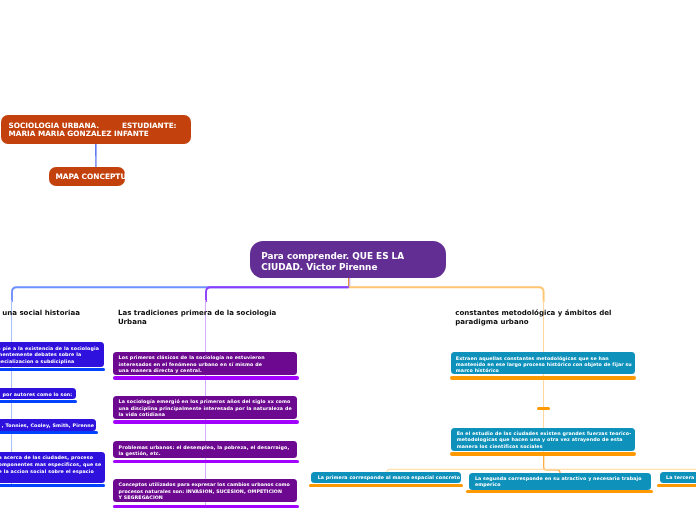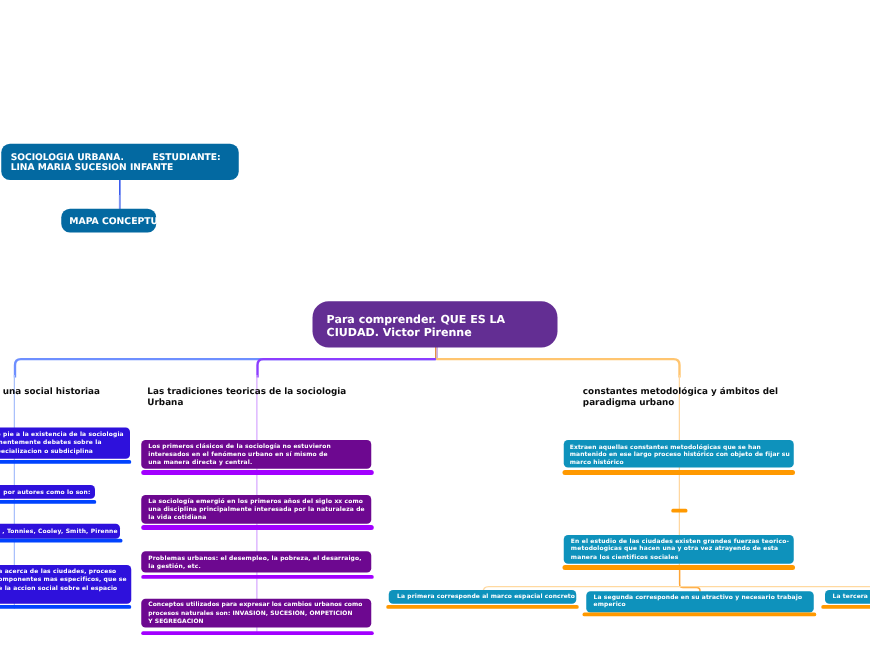--- a/index.html
+++ b/index.html
@@ -4,21 +4,21 @@
 <style>
   html,body{margin:0;padding:0;}
   body{width:696px;height:520px;background:#ffffff;overflow:hidden;
        font-family:"DejaVu Sans", sans-serif;position:relative;
        -webkit-font-smoothing:antialiased;}
   .canvas{position:absolute;left:0;top:0;width:696px;height:520px;}
   svg.links{position:absolute;left:0;top:0;width:696px;height:520px;overflow:visible;}
   .node{position:absolute;box-sizing:border-box;color:#fff;}
   .hdr{position:absolute;color:#0D0D0D;font-weight:bold;font-size:7.05px;line-height:8.6px;}
 
-  .t-node{background:#0369a1;border-radius:7px;font-weight:bold;}
+  .t-node{background:#c2410c;border-radius:7px;font-weight:bold;}
   .t-node>div{white-space:pre;}
   .p-node{background:#632E93;border-radius:13px;font-weight:bold;}
   .leaf{position:absolute;box-sizing:border-box;color:#fff;border-radius:3.5px;
         font-size:4.75px;line-height:6.3px;font-weight:bold;letter-spacing:0.13px;}
   .bar{position:absolute;border-radius:2.5px;}
   .leaf.blue{line-height:6.7px;}
 </style>
 </head>
 <body>
 
@@ -40,35 +40,35 @@
       <path d="M696 469.3 L391 469.3 Q386.5 469.3 386.5 473.8 L386.5 480" stroke="#FFD9A0"></path>
     </g>
   </svg>
 
   <div style="position:absolute;left:11px;top:300px;width:1px;height:187px;background:#A9C0FB;"></div>
   <div style="position:absolute;left:205px;top:300px;width:1px;height:207px;background:#D8A9FF;"></div>
   <div style="position:absolute;left:543px;top:300px;width:1px;height:156px;background:#FFD7A0;"></div>
 
   <div class="node t-node" style="left:1px;top:114.5px;width:189.5px;height:29px;padding:7.5px 7.5px;font-size:7.3px;line-height:7.6px;">
     <div>SOCIOLOGIA URBANA.         ESTUDIANTE:</div>
-    <div>LINA MARIA SUCESION INFANTE</div>
+    <div>MARIA MARIA GONZALEZ INFANTE</div>
   </div>
 
   <div class="node t-node" style="left:49.3px;top:167.3px;width:76px;height:19.1px;padding:5.6px 6.2px;font-size:7.4px;line-height:8.5px;">
     <div>MAPA CONCEPTUAL</div>
   </div>
 
   <div class="node p-node" style="left:249.5px;top:241.3px;width:196.5px;height:36.5px;padding:9.4px 11.8px;font-size:8.85px;line-height:11.5px;">
     <div>Para comprender. QUE ES LA</div>
     <div>CIUDAD. Victor Pirenne</div>
   </div>
 
   <div class="hdr" style="left:2.2px;top:309.3px;width:150px;">una social historiaa</div>
-  <div class="hdr" style="left:117.9px;top:309.3px;width:162px;">Las tradiciones teoricas de la sociologia Urbana</div>
-  <div class="hdr" style="left:455.3px;top:309.3px;width:175px;margin-left:11px;">constantes metodológica y ámbitos del paradigma urbano</div>
+  <div class="hdr" style="left:117.9px;top:309.3px;width:162px;">Las tradiciones primera de la sociologia Urbana</div>
+  <div class="hdr" style="left:455.3px;top:309.3px;width:175px;">constantes metodológica y ámbitos del paradigma urbano</div>
 
   <div class="leaf blue" style="left:-80px;top:342.4px;width:183.8px;height:25.1px;background:#2E11DC;padding:3.4px 2px 3.4px 77.3px;">o pie a la existencia de la sociologia  mentemente debates sobre la  pecializacion o subdiciplina</div>
   <div class="bar" style="left:-80px;top:367.9px;width:185.2px;height:3.6px;background:#0043FF;"></div>
 
   <div class="leaf blue" style="left:-80px;top:388.2px;width:155.5px;height:11.2px;background:#2E11DC;padding:3.4px 2px 3.4px 82.6px;">por autores como lo son:</div>
   <div class="bar" style="left:-80px;top:399.6px;width:156.8px;height:3.6px;background:#0043FF;"></div>
 
   <div class="leaf blue" style="left:-80px;top:419.4px;width:176.2px;height:11.2px;background:#2E11DC;padding:3.4px 2px 3.4px 81.8px;">, Tonnies, Cooley, Smith, Pirenne</div>
   <div class="bar" style="left:-80px;top:430.8px;width:177.5px;height:3.6px;background:#0043FF;"></div>
 

